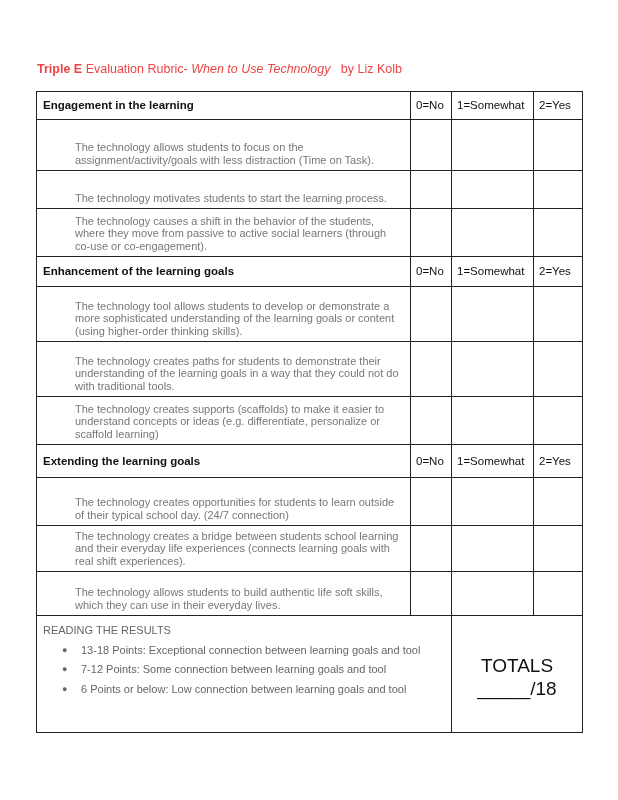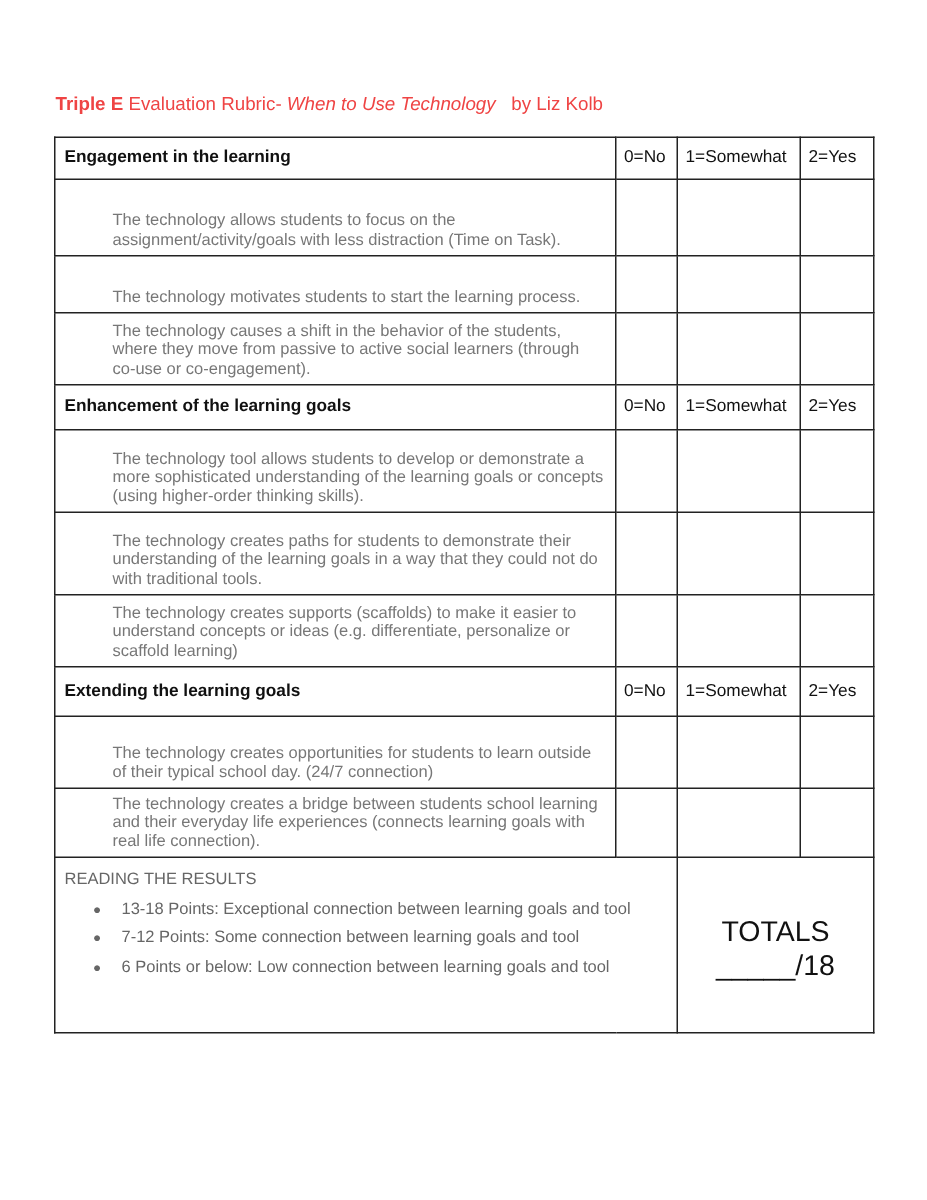--- a/index.html
+++ b/index.html
@@ -59,21 +59,21 @@
     <td class="score"></td>
   </tr>
 
   <tr style="height:30px">
     <td class="hdr">Enhancement of the learning goals</td>
     <td class="colh">0=No</td>
     <td class="colh">1=Somewhat</td>
     <td class="colh">2=Yes</td>
   </tr>
   <tr style="height:55px">
-    <td class="desc">The technology tool allows students to develop or demonstrate a more sophisticated understanding of the learning goals or concepts (using higher-order thinking skills).</td>
+    <td class="desc">The technology tool allows students to develop or demonstrate a more sophisticated understanding of the learning goals or content (using higher-order thinking skills).</td>
     <td class="score"></td>
     <td class="score"></td>
     <td class="score"></td>
   </tr>
   <tr style="height:55px">
     <td class="desc">The technology creates paths for students to demonstrate their understanding of the learning goals in a way that they could not do with traditional tools.</td>
     <td class="score"></td>
     <td class="score"></td>
     <td class="score"></td>
   </tr>
@@ -90,21 +90,27 @@
     <td class="colh">1=Somewhat</td>
     <td class="colh">2=Yes</td>
   </tr>
   <tr style="height:48px">
     <td class="desc">The technology creates opportunities for students to learn outside of their typical school day. (24/7 connection)</td>
     <td class="score"></td>
     <td class="score"></td>
     <td class="score"></td>
   </tr>
   <tr style="height:46px">
-    <td class="desc">The technology creates a bridge between students school learning and their everyday life experiences (connects learning goals with real life connection).</td>
+    <td class="desc">The technology creates a bridge between students school learning and their everyday life experiences (connects learning goals with real shift experiences).</td>
+    <td class="score"></td>
+    <td class="score"></td>
+    <td class="score"></td>
+  </tr>
+  <tr style="height:44px">
+    <td class="desc">The technology allows students to build authentic life soft skills, which they can use in their everyday lives.</td>
     <td class="score"></td>
     <td class="score"></td>
     <td class="score"></td>
   </tr>
 
   <tr style="height:117px">
     <td colspan="2" class="results">
       <div class="rt">READING THE RESULTS</div>
       <ul>
         <li><span class="bullet">●</span><span>13-18 Points: Exceptional connection between learning goals and tool</span></li>

